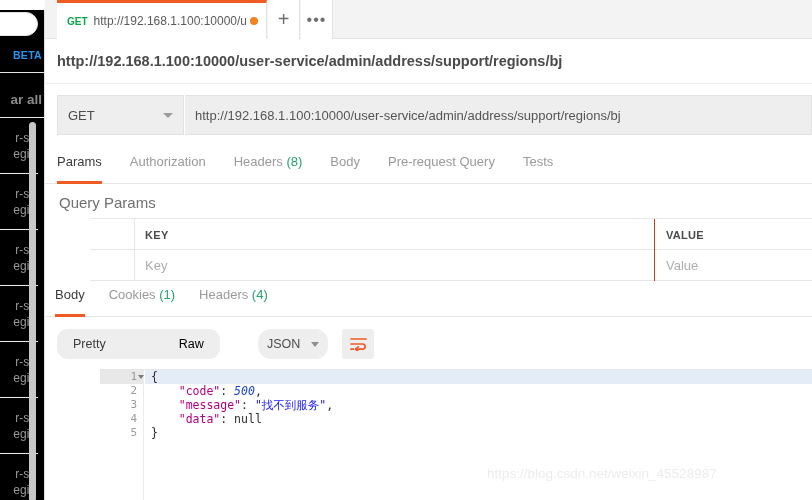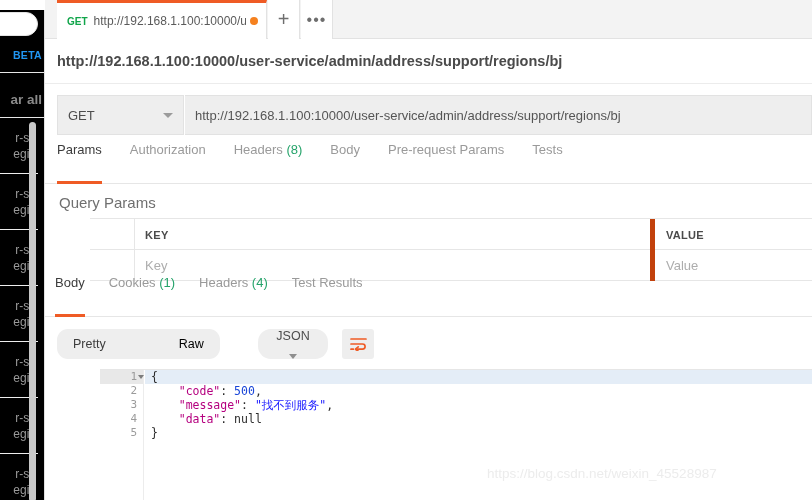--- a/index.html
+++ b/index.html
@@ -112,21 +112,21 @@
     white-space: nowrap; overflow: hidden;
   }
 
   
   #req-tabs {
     position: absolute; left: 0; top: 148px; width: 767px; height: 36px;
     border-bottom: 1px solid #e6e6e6;
     display: flex; align-items: flex-end; padding-left: 12px;
   }
   .rtab {
-    position: relative; padding: 0 0 26px 0; margin-right: 28px;
+    position: relative; padding: 0 0 14px 0; margin-right: 28px;
     font-size: 13px; color: #9a9a9a; white-space: nowrap;
   }
   .rtab.active { color: #3c3c3c; }
   .rtab.active::after {
     content: ""; position: absolute; left: 0; bottom: -1px; width: 100%; height: 3px; background: #ef5b25;
   }
   .rtab .cnt { color: #25a36a; }
 
   
   #qp-label {
@@ -135,21 +135,21 @@
     font-size: 15px; color: #6f6f6f;
   }
   #qp-table {
     position: absolute; left: 45px; top: 218px; width: 767px; height: 62px;
     border-top: 1px solid #e6e6e6;
   }
   .qp-row { position: absolute; left: 0; width: 767px; height: 31px; border-bottom: 1px solid #e6e6e6; }
   .qp-check { position: absolute; left: 0; top: 0; width: 45px; height: 31px; border-right: 1px solid #e6e6e6; }
   .qp-key {
     position: absolute; left: 45px; top: 0; width: 520px; height: 31px;
-    border-right: 5px solid #c2410c;
+    border-right: 1px solid #c2410c;
     display: flex; align-items: center; padding-left: 10px;
   }
   .qp-val {
     position: absolute; left: 566px; top: 0; width: 201px; height: 31px;
     display: flex; align-items: center; padding-left: 10px;
   }
   .hdr-txt { font-size: 11px; font-weight: bold; color: #4a4a4a; letter-spacing: .3px; }
   .ph-txt { font-size: 13px; color: #adadad; }
 
   
@@ -165,21 +165,21 @@
   #fmtgroup {
     position: absolute; left: 0; top: 0; height: 30px;
     background: #eeeeee; border-radius: 11px; display: flex; align-items: flex-start; gap: 41px;
   }
   .fmtbtn { padding: 0 16px; font-size: 12.5px; color: #000000; line-height: 30px; }
   .fmtbtn.active { color: #3c3c3c; }
   #langbox {
     position: absolute; left: 201px; top: 0; width: 70px; height: 30px;
     background: #eeeeee; border-radius: 13px;
     display: flex; align-items: center; padding: 0 9px;
-    font-size: 12.5px; color: #4d4d4d; flex-direction: column;
+    font-size: 12.5px; color: #4d4d4d;
   }
   #langbox .lname { flex: 1; }
   #langbox .caret {
     width: 0; height: 0; border-left: 4.5px solid transparent; border-right: 4.5px solid transparent;
     border-top: 5px solid #8e8e8e;
   }
   #wrapbtn {
     position: absolute; left: 285px; top: 0; width: 32px; height: 30px;
     background: #eeeeee; border-radius: 3px;
     display: flex; align-items: center; justify-content: center;
@@ -203,21 +203,21 @@
   .gline.first { background: #e8e8e8; position: relative; }
   .gline .fold {
     position: absolute; right: -1px; top: 0;
     width: 0; height: 0; border-left: 3.5px solid transparent; border-right: 3.5px solid transparent;
     border-top: 4px solid #7d7d7d; margin-top: 5px;
   }
   #codearea { position: absolute; left: 45px; top: 0; width: 712px; height: 131px; }
   .cline { height: 14px; line-height: 14px; padding-left: 6px; white-space: pre; color: #2b2b2b; }
   .cline.hl { background: #e4edf7; }
   .k-key2 { color: #b5007f; }
-  .k-num { color: #1a46d8; }
+  .k-num { color: #1a46d8; font-style: italic; }
   .k-str { color: #1a1aff; }
   .k-null { color: #2b2b2b; }
   .k-punct { color: #2b2b2b; }
 
   
   #watermark {
     position: absolute; left: 487px; top: 466px;
     color: #ececec; font-size: 13.5px;
     font-family: "Liberation Sans", sans-serif;
     white-space: nowrap;
@@ -290,21 +290,21 @@
       <div id="url-box">
         <span>http://192.168.1.100:10000/user-service/admin/address/support/regions/bj</span>
       </div>
     </div>
 
     <div id="req-tabs">
         <div class="rtab active"><span>Params</span></div>
         <div class="rtab"><span>Authorization</span></div>
         <div class="rtab"><span>Headers</span><span class="cnt"> (8)</span></div>
         <div class="rtab"><span>Body</span></div>
-        <div class="rtab"><span>Pre-request Params</span></div>
+        <div class="rtab"><span>Pre-request Query</span></div>
         <div class="rtab"><span>Tests</span></div>
       </div>
 
     <div id="qp-label">Query Params</div>
 
     <div id="qp-table">
       <div class="qp-row" style="top:0;">
         <div class="qp-check"></div>
         <div class="qp-key">
           <span class="hdr-txt">KEY</span>
@@ -321,21 +321,20 @@
         <div class="qp-val">
           <span class="ph-txt">Value</span>
         </div>
       </div>
     </div>
 
     <div id="res-tabs">
         <div class="rtab active"><span>Body</span></div>
         <div class="rtab"><span>Cookies</span><span class="cnt"> (1)</span></div>
         <div class="rtab"><span>Headers</span><span class="cnt"> (4)</span></div>
-        <div class="rtab"><span>Test Results</span></div>
       </div>
 
     <div id="res-toolbar">
       <div id="fmtgroup">
           <div class="fmtbtn active">Pretty</div>
           <div class="fmtbtn">Raw</div>
         </div>
       <div id="langbox">
         <span class="lname">JSON</span>
         <span class="caret"></span>

